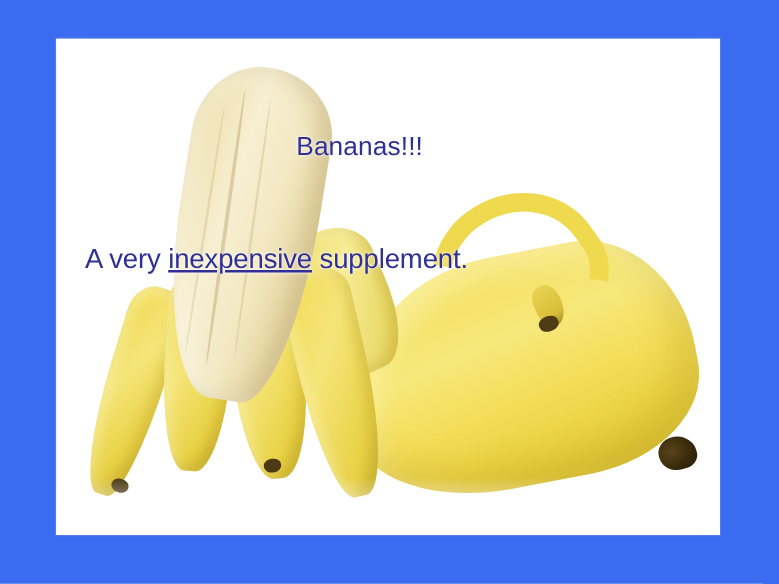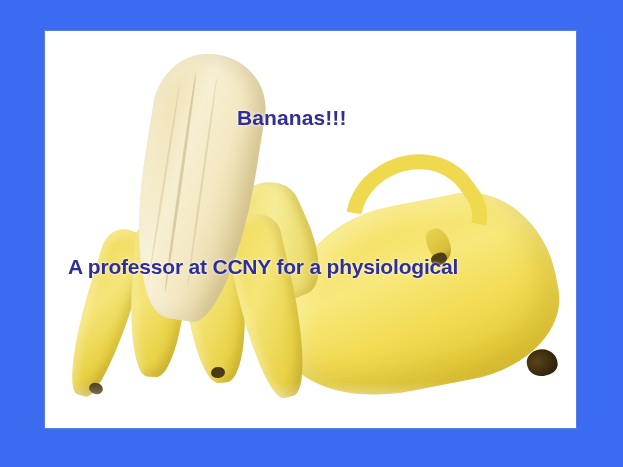--- a/index.html
+++ b/index.html
@@ -194,21 +194,21 @@
   #text-layer {
     position: absolute;
     left: 0;
     top: 0;
     width: 531px;
     height: 397px;
   }
   .txt {
     position: absolute;
     color: #2f2f96;
-    font-weight: bold;
+    font-weight: normal;
     font-family: "Liberation Sans", sans-serif;
     white-space: nowrap;
     text-shadow: 0 0 2px rgba(255,255,255,0.85),
                  0 0 4px rgba(255,255,255,0.65);
   }
   #title {
     left: 192px;
     top: 75px;
     font-size: 21px;
     letter-spacing: 0.1px;
@@ -267,20 +267,20 @@
       <div class="flesh-seam s2"></div>
       <div class="flesh-seam s3"></div>
 
       <div class="photo-fade"></div>
     </div>
 
     <div id="text-layer">
 
       <div class="txt" id="title">Bananas!!!</div>
 
+      <div class="txt" id="tagline"><span>A very </span><u>inexpensive</u><span> supplement.</span></div>
 
       <div id="body-block">
-        <div class="body-line">A professor at CCNY for a physiological</div>
       </div>
 
     </div>
   </div>
 </div>
 
 </body></html>

